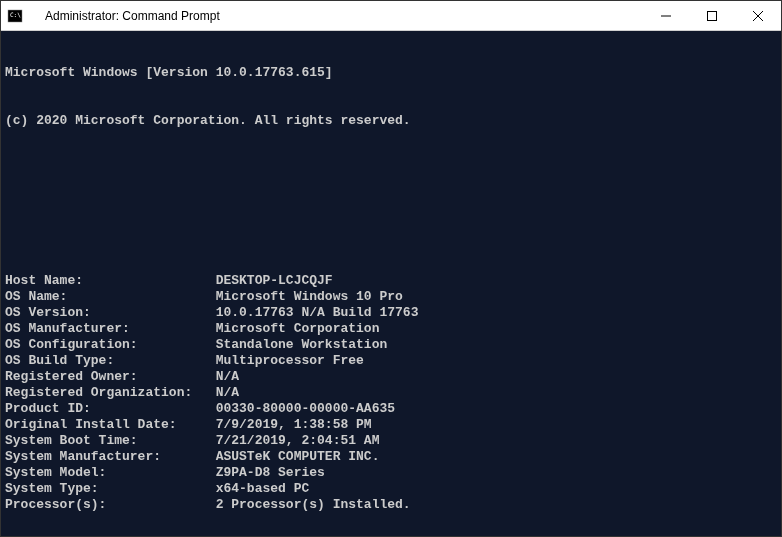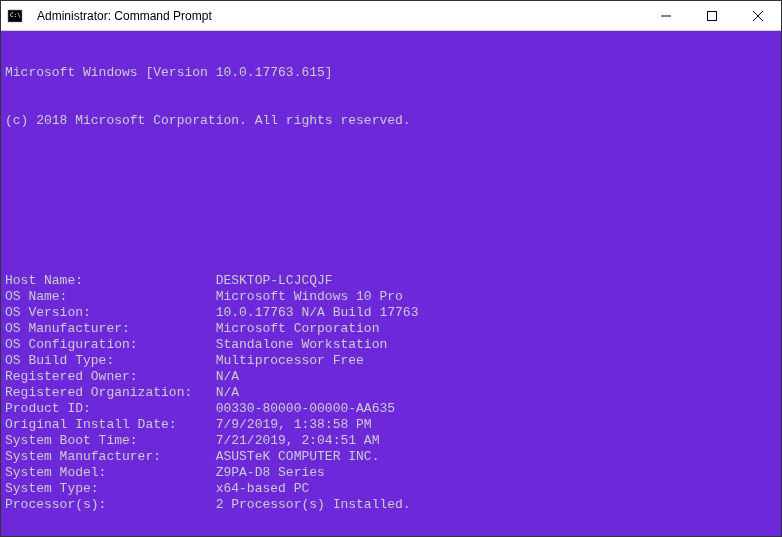--- a/index.html
+++ b/index.html
@@ -16,21 +16,21 @@
       background: #fff;
       border-bottom: 1px solid #d0d0d0;
       display: flex;
       align-items: center;
       justify-content: space-between;
     }
     .titlebar-left {
       display: flex;
       align-items: center;
       padding-left: 6px;
-      gap: 14px;
+      gap: 22px;
     }
     .titlebar-icon {
       width: 16px;
       height: 16px;
       display: flex;
       align-items: center;
       justify-content: center;
     }
     .titlebar-title {
       font-size: 12px;
@@ -46,29 +46,30 @@
       display: flex;
       align-items: center;
       justify-content: center;
       font-size: 10px;
       color: #000;
     }
     .titlebar-btn svg { display: block; }
     .terminal {
       width: 100%;
       height: calc(100% - 30px);
-      background: #6d28d9;
+      background: #0f172a;
       color: #ccc;
       font-family: Consolas, "Courier New", monospace;
       font-size: 13px;
       line-height: 16px;
       padding: 2px 4px;
       white-space: pre;
       overflow: hidden;
       position: relative;
+      font-weight: bold;
     }
     .line { display: block; min-height: 16px; }
     .prompt-line { position: relative; display: inline-block; }
     .highlight-box {
       position: absolute;
       border: 2px solid #e03030;
       pointer-events: none;
       top: -2px;
       left: 156px;
       width: 112px;
@@ -103,20 +104,20 @@
       <svg width="10" height="10" viewBox="0 0 10 10">
           <line x1="0" y1="0" x2="10" y2="10" stroke="#000" stroke-width="1"></line>
           <line x1="10" y1="0" x2="0" y2="10" stroke="#000" stroke-width="1"></line>
         </svg>
     </div>
   </div>
 </div>
 
 <div class="terminal">
   <span class="line">Microsoft Windows [Version 10.0.17763.615]</span>
-  <span class="line">(c) 2018 Microsoft Corporation. All rights reserved.</span>
+  <span class="line">(c) 2020 Microsoft Corporation. All rights reserved.</span>
   <span class="line"> </span>
   <span class="line"> </span>
 
   <div id="info-block"><span class="line">Host Name:                 DESKTOP-LCJCQJF</span><span class="line">OS Name:                   Microsoft Windows 10 Pro</span><span class="line">OS Version:                10.0.17763 N/A Build 17763</span><span class="line">OS Manufacturer:           Microsoft Corporation</span><span class="line">OS Configuration:          Standalone Workstation</span><span class="line">OS Build Type:             Multiprocessor Free</span><span class="line">Registered Owner:          N/A</span><span class="line">Registered Organization:   N/A</span><span class="line">Product ID:                00330-80000-00000-AA635</span><span class="line">Original Install Date:     7/9/2019, 1:38:58 PM</span><span class="line">System Boot Time:          7/21/2019, 2:04:51 AM</span><span class="line">System Manufacturer:       ASUSTeK COMPUTER INC.</span><span class="line">System Model:              Z9PA-D8 Series</span><span class="line">System Type:               x64-based PC</span><span class="line">Processor(s):              2 Processor(s) Installed.</span></div>
   
   
 </div>
 
 </body></html>

